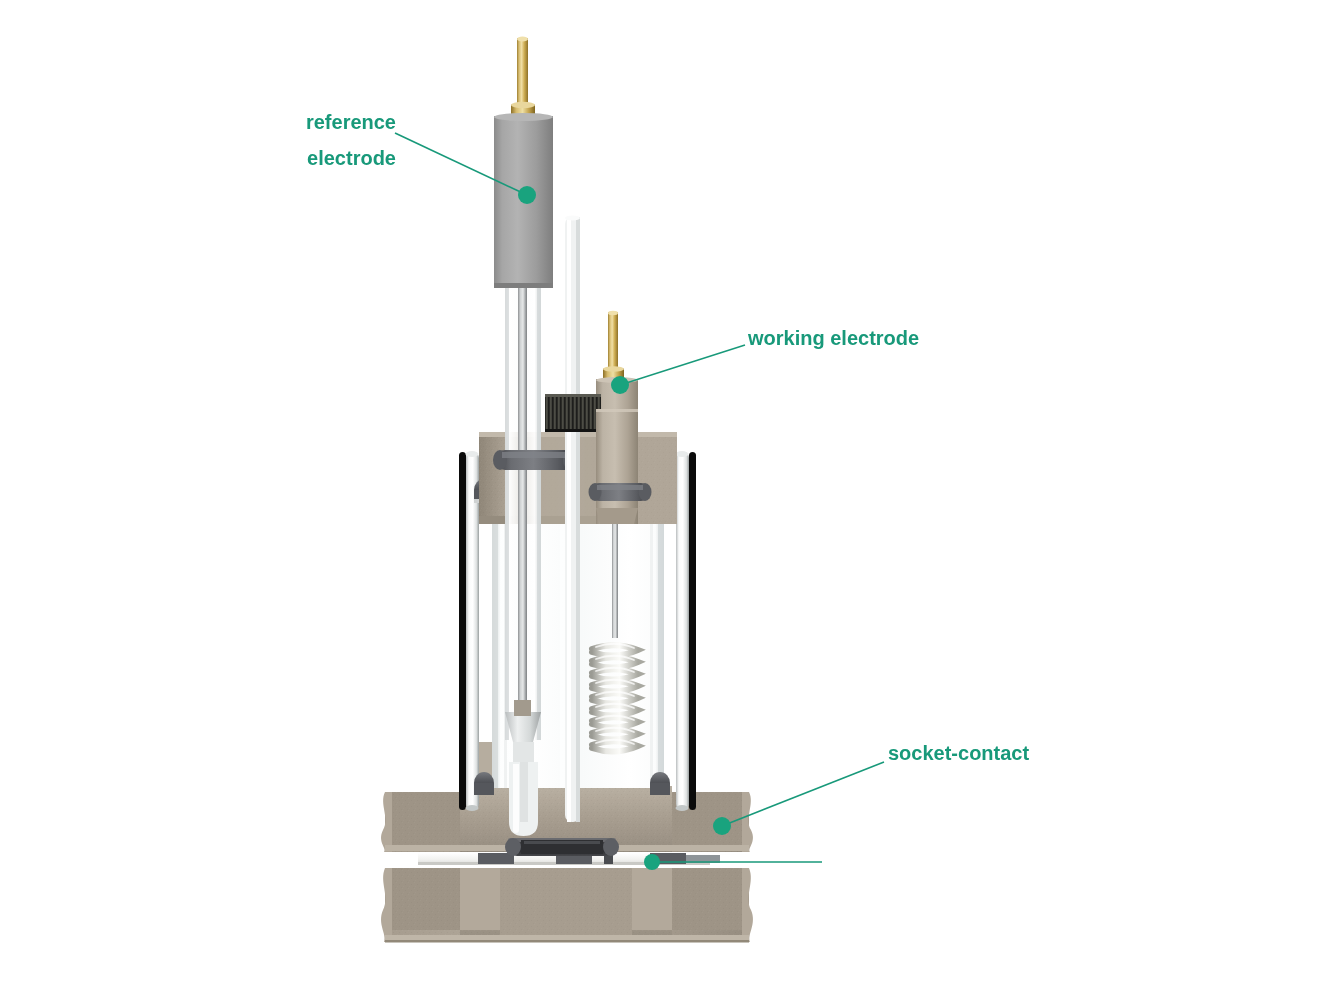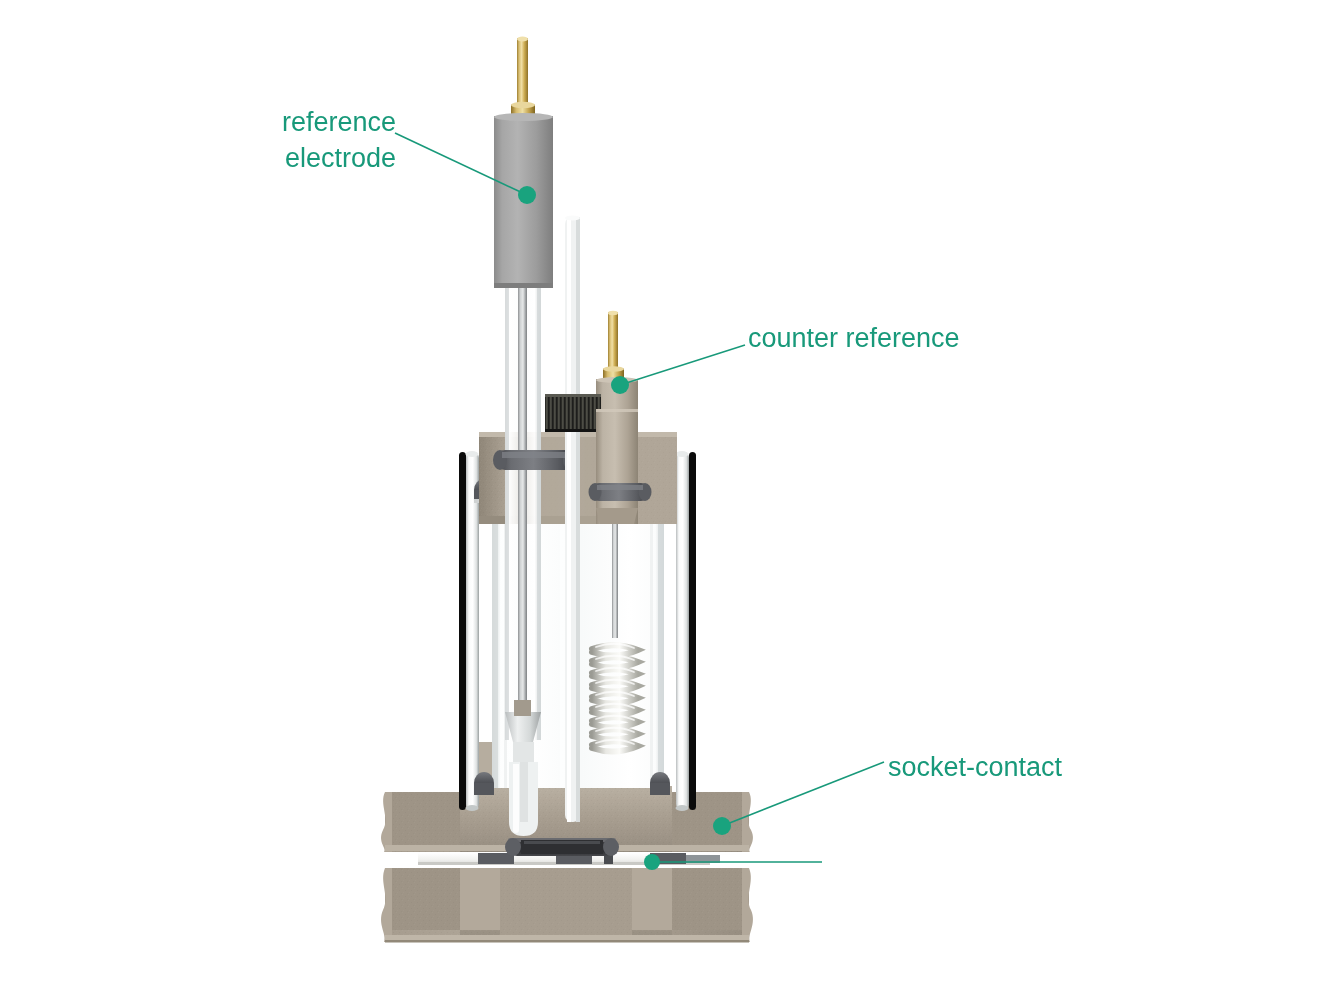--- a/index.html
+++ b/index.html
@@ -8,24 +8,25 @@
     width:1333px;height:1000px;
     font-family:"Liberation Sans", sans-serif;
     overflow:hidden;position:relative;
   }
   #stage{position:absolute;left:0;top:0;width:1333px;height:1000px;}
   #figure{position:absolute;left:0;top:0;width:1333px;height:1000px;}
   .lbl{
     position:absolute;
     color:#18997a;
     font-family:"Liberation Sans", sans-serif;
-    font-size:27px;
+    font-size:20px;
     line-height:36px;
     white-space:pre;
     letter-spacing:0px;
+    font-weight:bold;
   }
   .lbl.r{text-align:right;}
   .lbl.l{text-align:left;}
 </style>
 </head>
 <body>
 
 <div id="stage">
 
   <svg id="figure" viewBox="0 0 1333 1000">
@@ -425,18 +426,18 @@
       <circle cx="620" cy="385" r="9"></circle>
       <circle cx="722" cy="826" r="9"></circle>
       <circle cx="652" cy="862" r="8"></circle>
     </g>
 
   </svg>
 
   <div class="lbl r" style="left:0px;top:104px;width:396px;">reference
 electrode</div>
 
-  <div class="lbl l" style="left:748px;top:320px;width:520px;">counter reference</div>
-
-  <div class="lbl l" style="left:888px;top:735px;width:420px;margin-top:14px;">socket-contact</div>
+  <div class="lbl l" style="left:748px;top:320px;width:520px;">working electrode</div>
+
+  <div class="lbl l" style="left:888px;top:735px;width:420px;">socket-contact</div>
 
 
 </div>
 
 </body></html>

